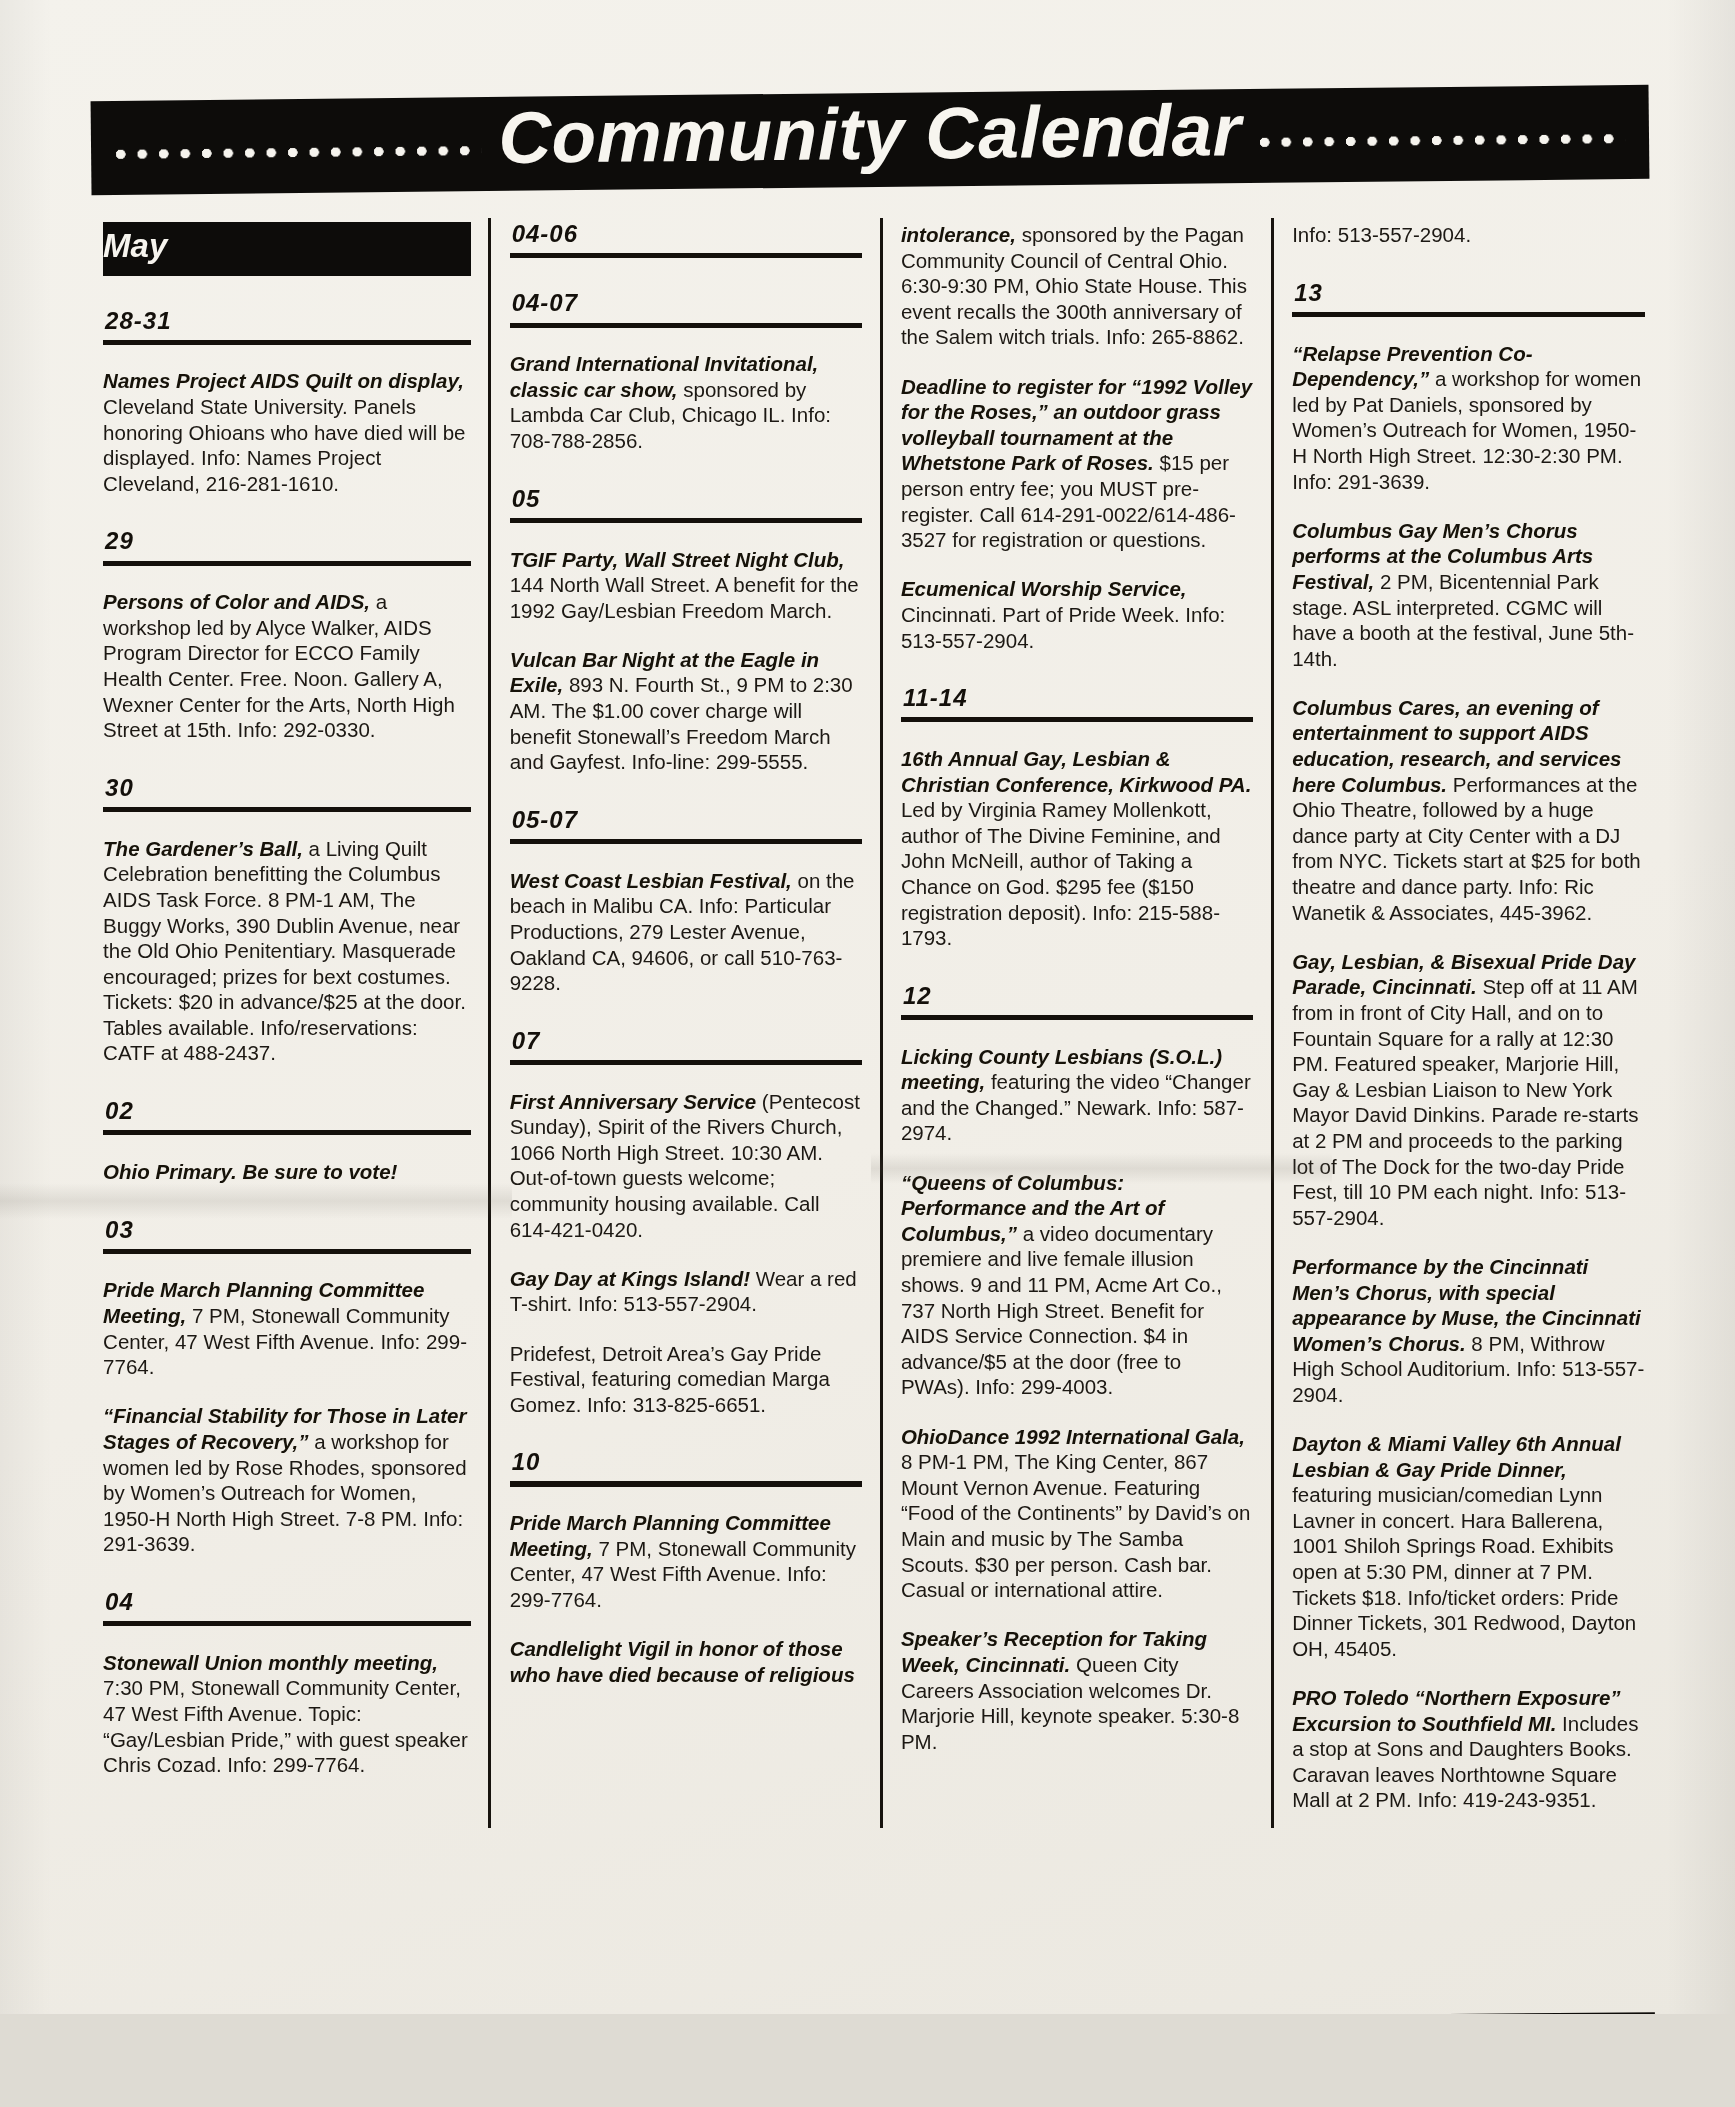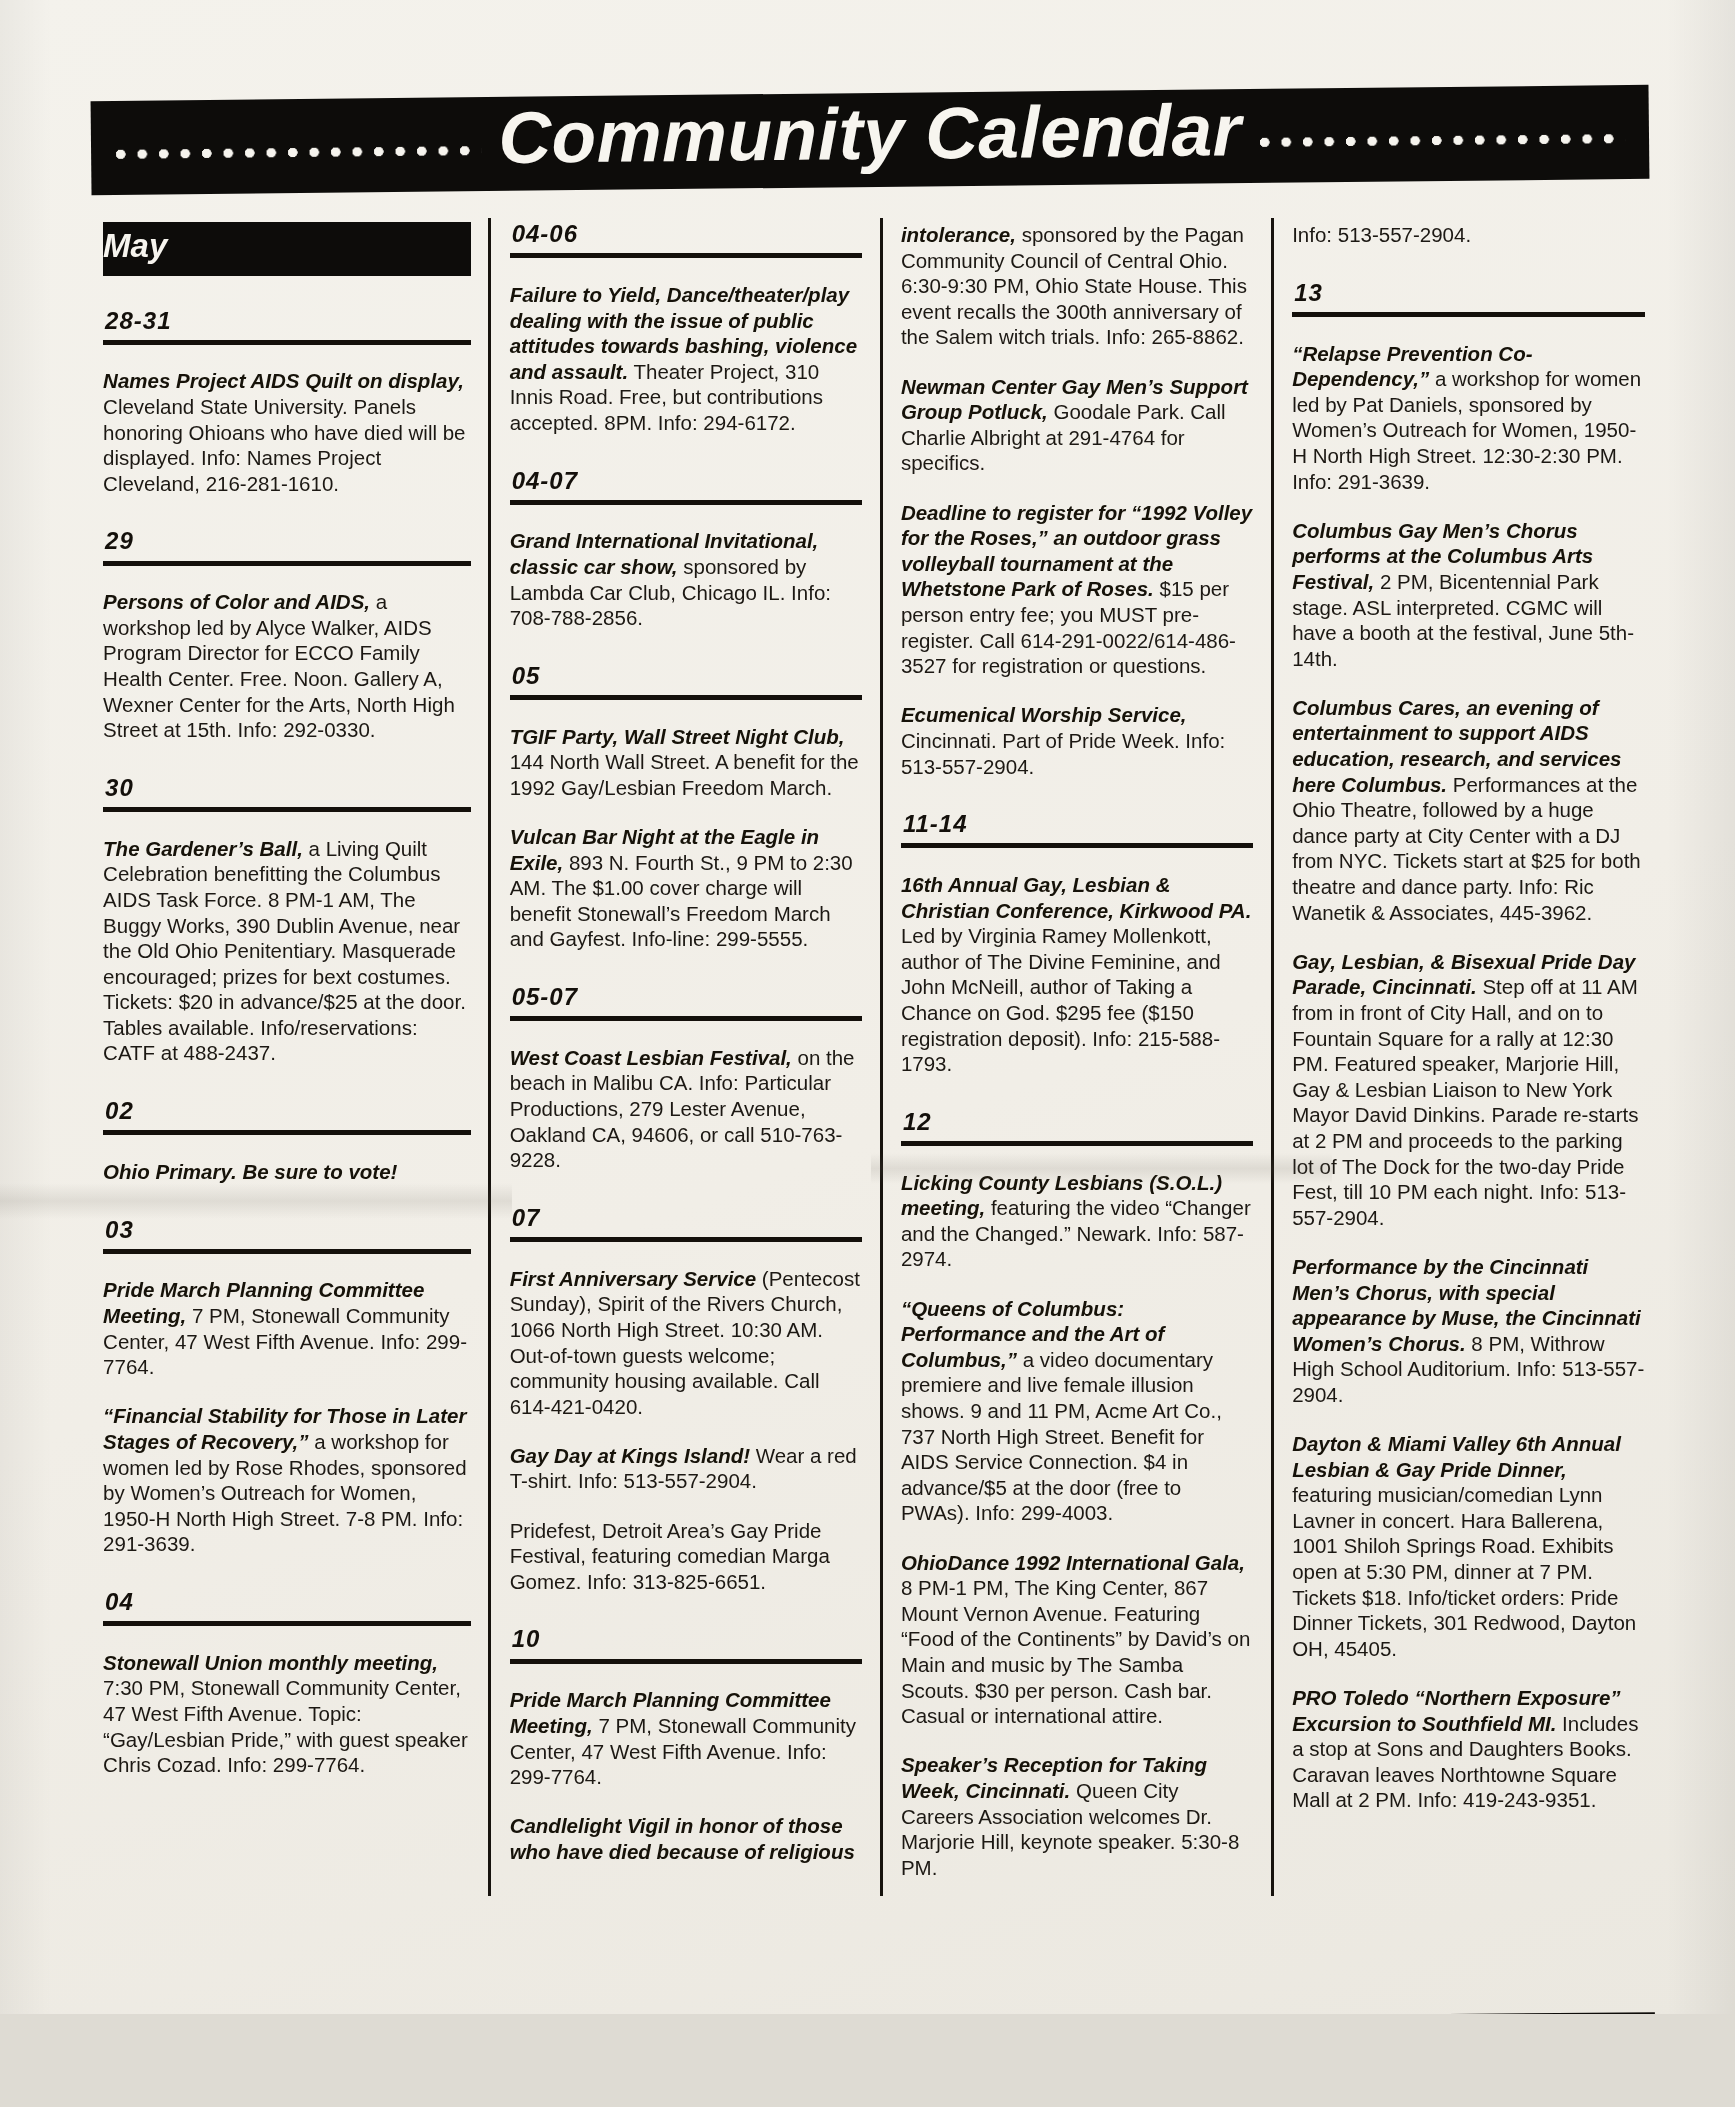--- a/index.html
+++ b/index.html
@@ -112,21 +112,20 @@
         <div class="rule"></div>
       </div>
       <p class="entry"><span class="t">Stonewall Union monthly meeting,</span><span> 7:30 PM, Stonewall Community Center, 47 West Fifth Avenue. Topic: “Gay/Lesbian Pride,” with guest speaker Chris Cozad. Info: 299-7764.</span></p>
     </div>
 
     <div class="col">
       <div class="dhead">
         <span class="num">04-06</span>
         <div class="rule"></div>
       </div>
-      <p class="entry"><span class="t">Failure to Yield, Dance/theater/play dealing with the issue of public attitudes towards bashing, violence and assault.</span><span> Theater Project, 310 Innis Road. Free, but contributions accepted. 8PM. Info: 294-6172.</span></p>
       <div class="dhead">
         <span class="num">04-07</span>
         <div class="rule"></div>
       </div>
       <p class="entry"><span class="t">Grand International Invitational, classic car show,</span><span> sponsored by Lambda Car Club, Chicago IL. Info: 708-788-2856.</span></p>
       <div class="dhead">
         <span class="num">05</span>
         <div class="rule"></div>
       </div>
       <p class="entry"><span class="t">TGIF Party, Wall Street Night Club,</span><span> 144 North Wall Street. A benefit for the 1992 Gay/Lesbian Freedom March.</span></p>
@@ -146,21 +145,20 @@
       <div class="dhead">
         <span class="num">10</span>
         <div class="rule"></div>
       </div>
       <p class="entry"><span class="t">Pride March Planning Committee Meeting,</span><span> 7 PM, Stonewall Community Center, 47 West Fifth Avenue. Info: 299-7764.</span></p>
       <p class="entry"><span class="t">Candlelight Vigil in honor of those who have died because of religious</span><span></span></p>
     </div>
 
     <div class="col">
       <p class="entry"><span class="t">intolerance,</span><span> sponsored by the Pagan Community Council of Central Ohio. 6:30-9:30 PM, Ohio State House. This event recalls the 300th anniversary of the Salem witch trials. Info: 265-8862.</span></p>
-      <p class="entry"><span class="t">Newman Center Gay Men’s Support Group Potluck,</span><span> Goodale Park. Call Charlie Albright at 291-4764 for specifics.</span></p>
       <p class="entry"><span class="t">Deadline to register for “1992 Volley for the Roses,” an outdoor grass volleyball tournament at the Whetstone Park of Roses.</span><span> $15 per person entry fee; you MUST pre-register. Call 614-291-0022/614-486-3527 for registration or questions.</span></p>
       <p class="entry"><span class="t">Ecumenical Worship Service,</span><span> Cincinnati. Part of Pride Week. Info: 513-557-2904.</span></p>
       <div class="dhead">
         <span class="num">11-14</span>
         <div class="rule"></div>
       </div>
       <p class="entry"><span class="t">16th Annual Gay, Lesbian &amp; Christian Conference, Kirkwood PA.</span><span> Led by Virginia Ramey Mollenkott, author of The Divine Feminine, and John McNeill, author of Taking a Chance on God. $295 fee ($150 registration deposit). Info: 215-588-1793.</span></p>
       <div class="dhead">
         <span class="num">12</span>
         <div class="rule"></div>

